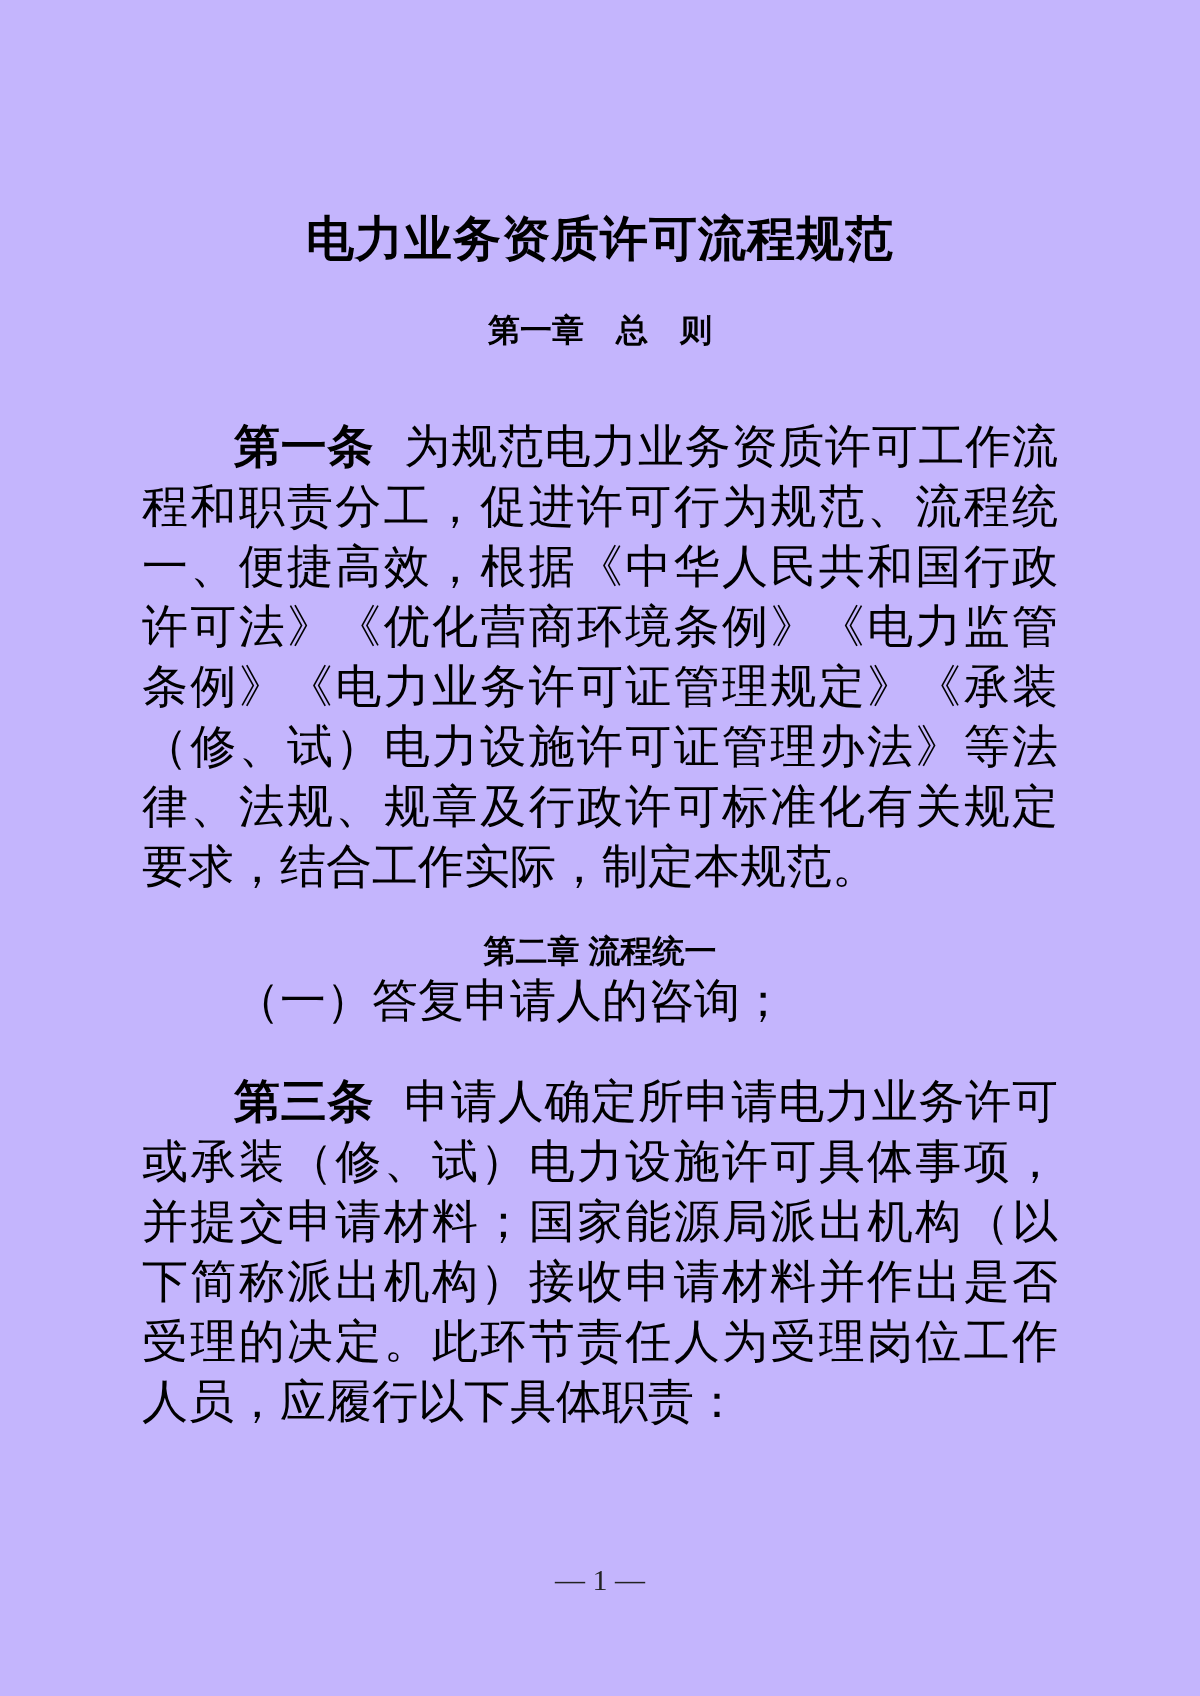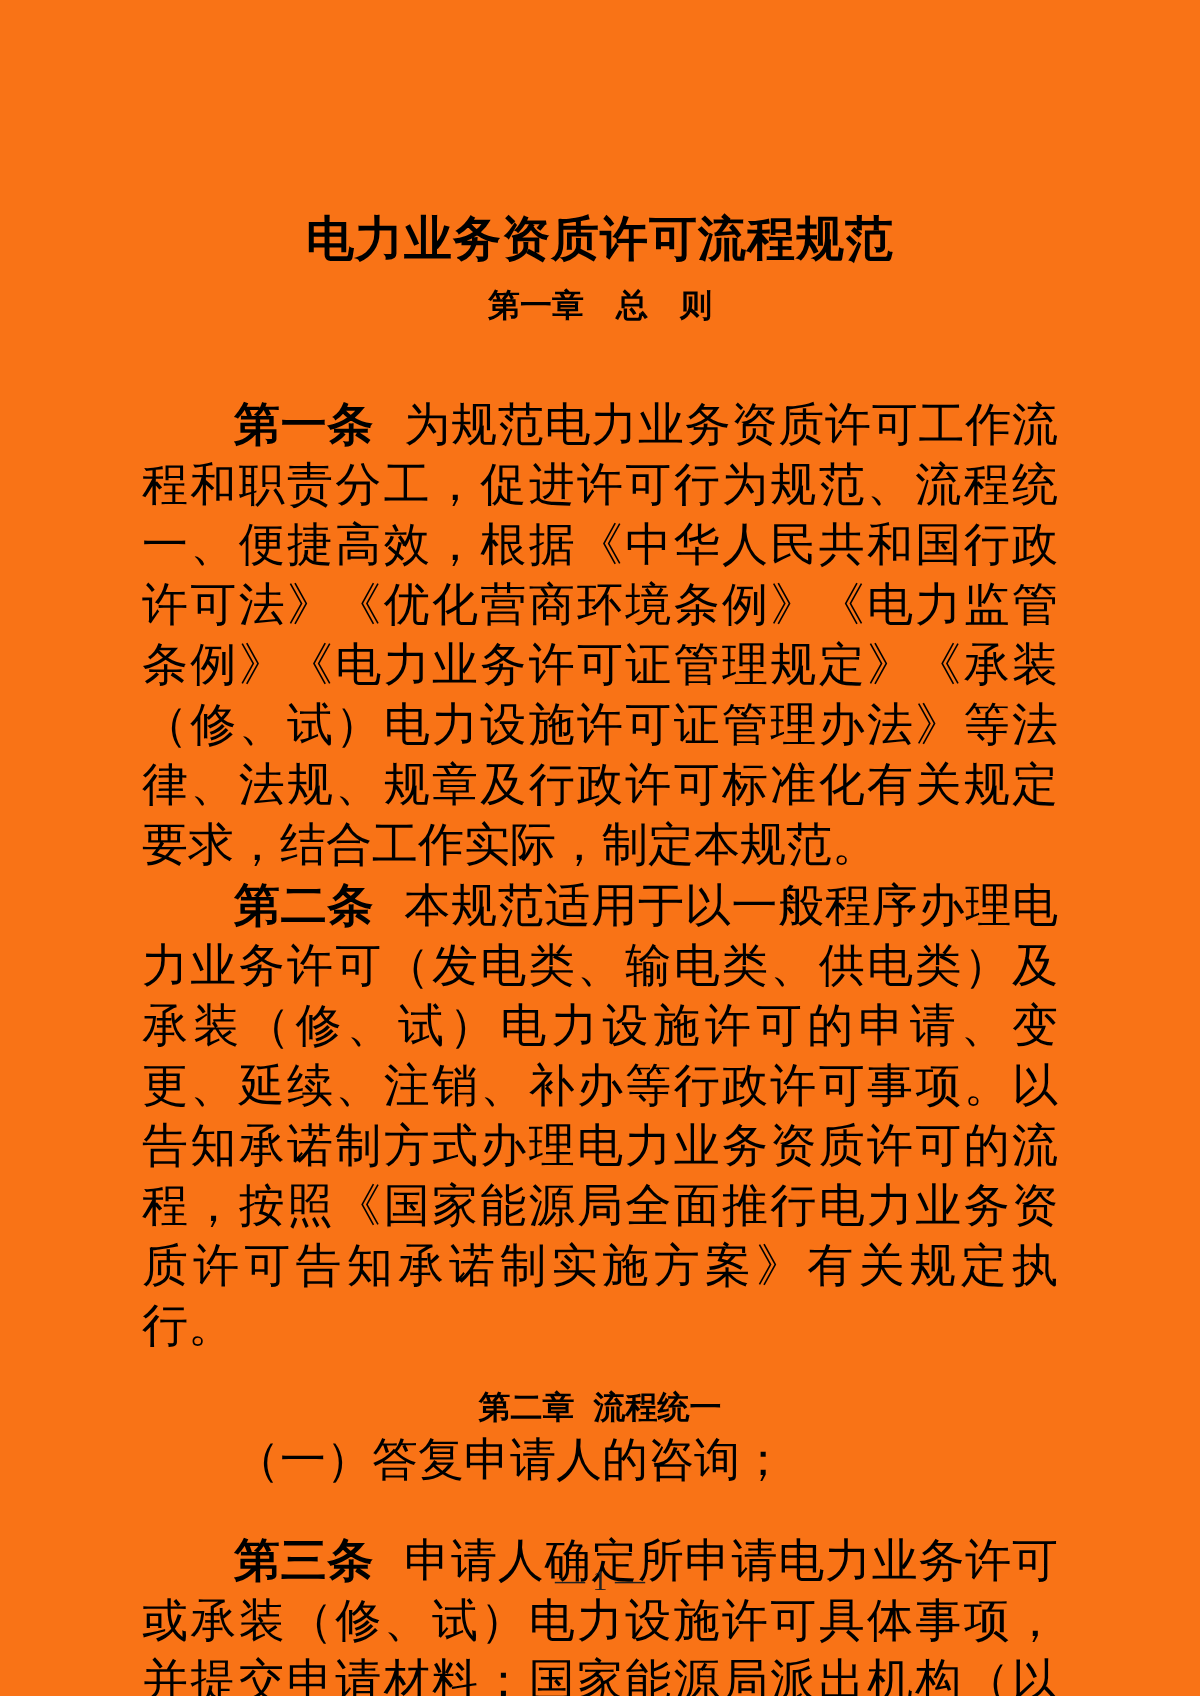--- a/index.html
+++ b/index.html
@@ -4,46 +4,46 @@
 <style>
   html, body {
     margin: 0;
     padding: 0;
     background: #ffffff;
   }
   .page {
     position: relative;
     width: 1200px;
     height: 1696px;
-    background: #f97316;
+    background: #c4b5fd;
     color: #000000;
     font-family: "Liberation Serif", "DejaVu Serif", serif;
     overflow: hidden;
     margin: 0 auto;
   }
   .content {
     padding: 0 142px;
   }
   .doc-title {
     margin: 0;
     padding-top: 210px;
     font-size: 48px;
     line-height: 58px;
     font-weight: 900;
     text-align: center;
     letter-spacing: 1px;
     font-family: "Liberation Serif", "DejaVu Serif", serif;
   }
   .chapter-heading {
-    margin: 20px 0 0 0;
+    margin: 42px 0 0 0;
     font-size: 32px;
     line-height: 40px;
     font-weight: bold;
     text-align: center;
-    font-family: Liberation Mono, monospace;
+    font-family: Liberation Sans, sans-serif;
   }
   .chapter-heading.ch2 {
     margin-top: 34px;
   }
   .para {
     margin: 0;
     font-size: 46px;
     line-height: 60px;
     text-align: justify;
     text-justify: inter-character;
@@ -78,21 +78,20 @@
 
 <div class="page">
   <main class="content">
 
     <h1 class="doc-title">电力业务资质许可流程规范</h1>
 
     <h2 class="chapter-heading ch1">第一章　总　则</h2>
 
     <p class="para first-after-heading"><span class="article-label">第一条</span><span class="article-text">为规范电力业务资质许可工作流程和职责分工，促进许可行为规范、流程统一、便捷高效，根据《中华人民共和国行政许可法》《优化营商环境条例》《电力监管条例》《电力业务许可证管理规定》《承装（修、试）电力设施许可证管理办法》等法律、法规、规章及行政许可标准化有关规定要求，结合工作实际，制定本规范。</span></p>
 
-    <p class="para"><span class="article-label">第二条</span><span class="article-text">本规范适用于以一般程序办理电力业务许可（发电类、输电类、供电类）及承装（修、试）电力设施许可的申请、变更、延续、注销、补办等行政许可事项。以告知承诺制方式办理电力业务资质许可的流程，按照《国家能源局全面推行电力业务资质许可告知承诺制实施方案》有关规定执行。</span></p>
 
     <h2 class="chapter-heading ch2">第二章 流程统一</h2>
 
     <p class="para">（一）答复申请人的咨询；</p>
 
     <p class="para after-ch2"><span class="article-label">第三条</span><span class="article-text">申请人确定所申请电力业务许可或承装（修、试）电力设施许可具体事项，并提交申请材料；国家能源局派出机构（以下简称派出机构）接收申请材料并作出是否受理的决定。此环节责任人为受理岗位工作人员，应履行以下具体职责：</span></p>
 
   </main>
 
   <footer class="page-footer">

